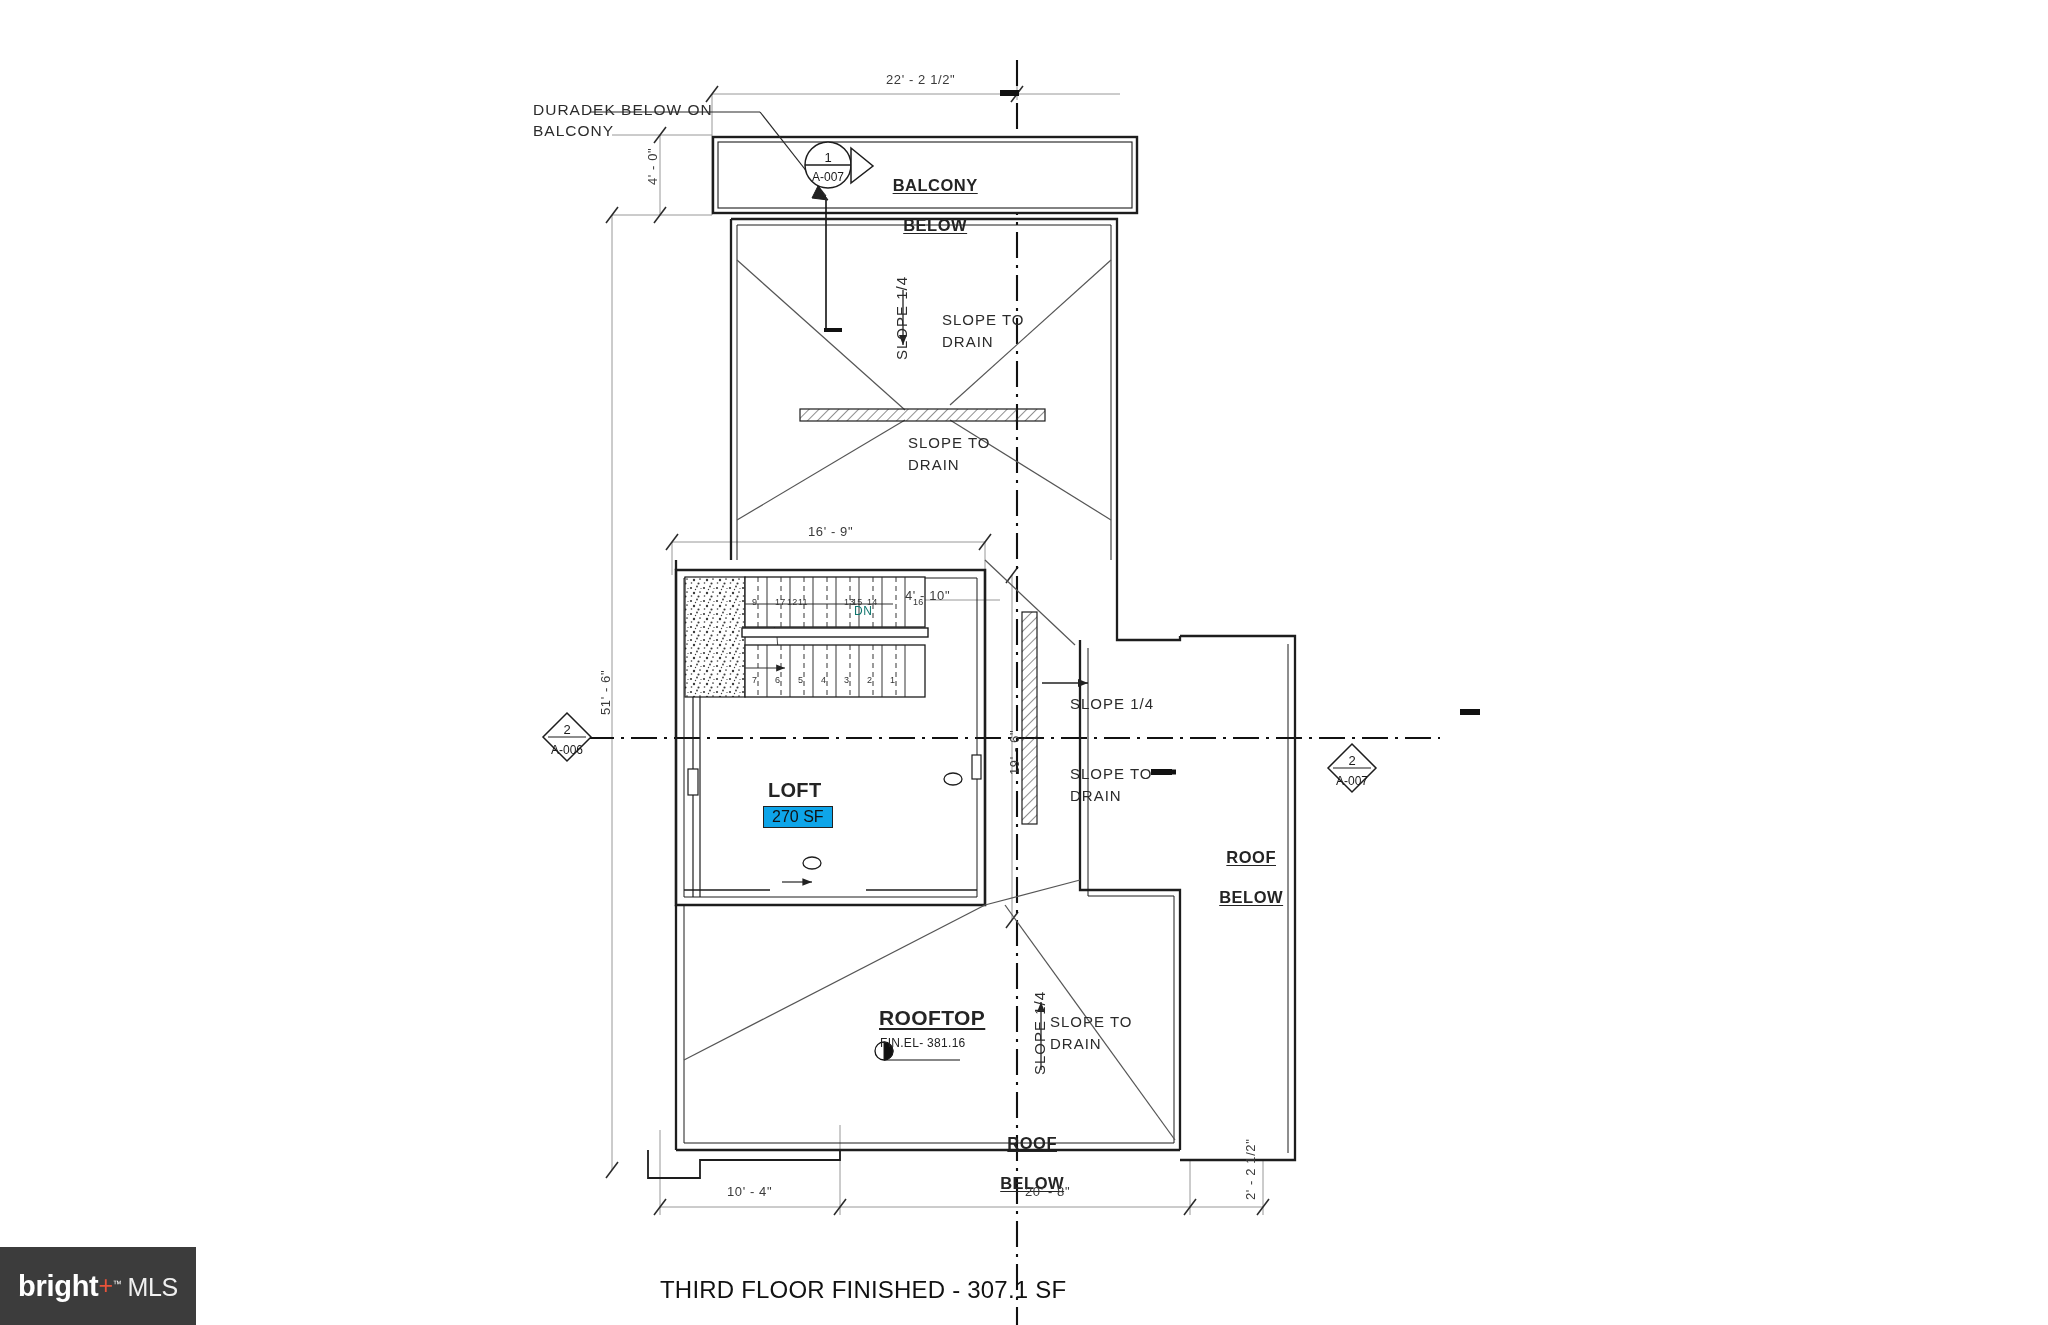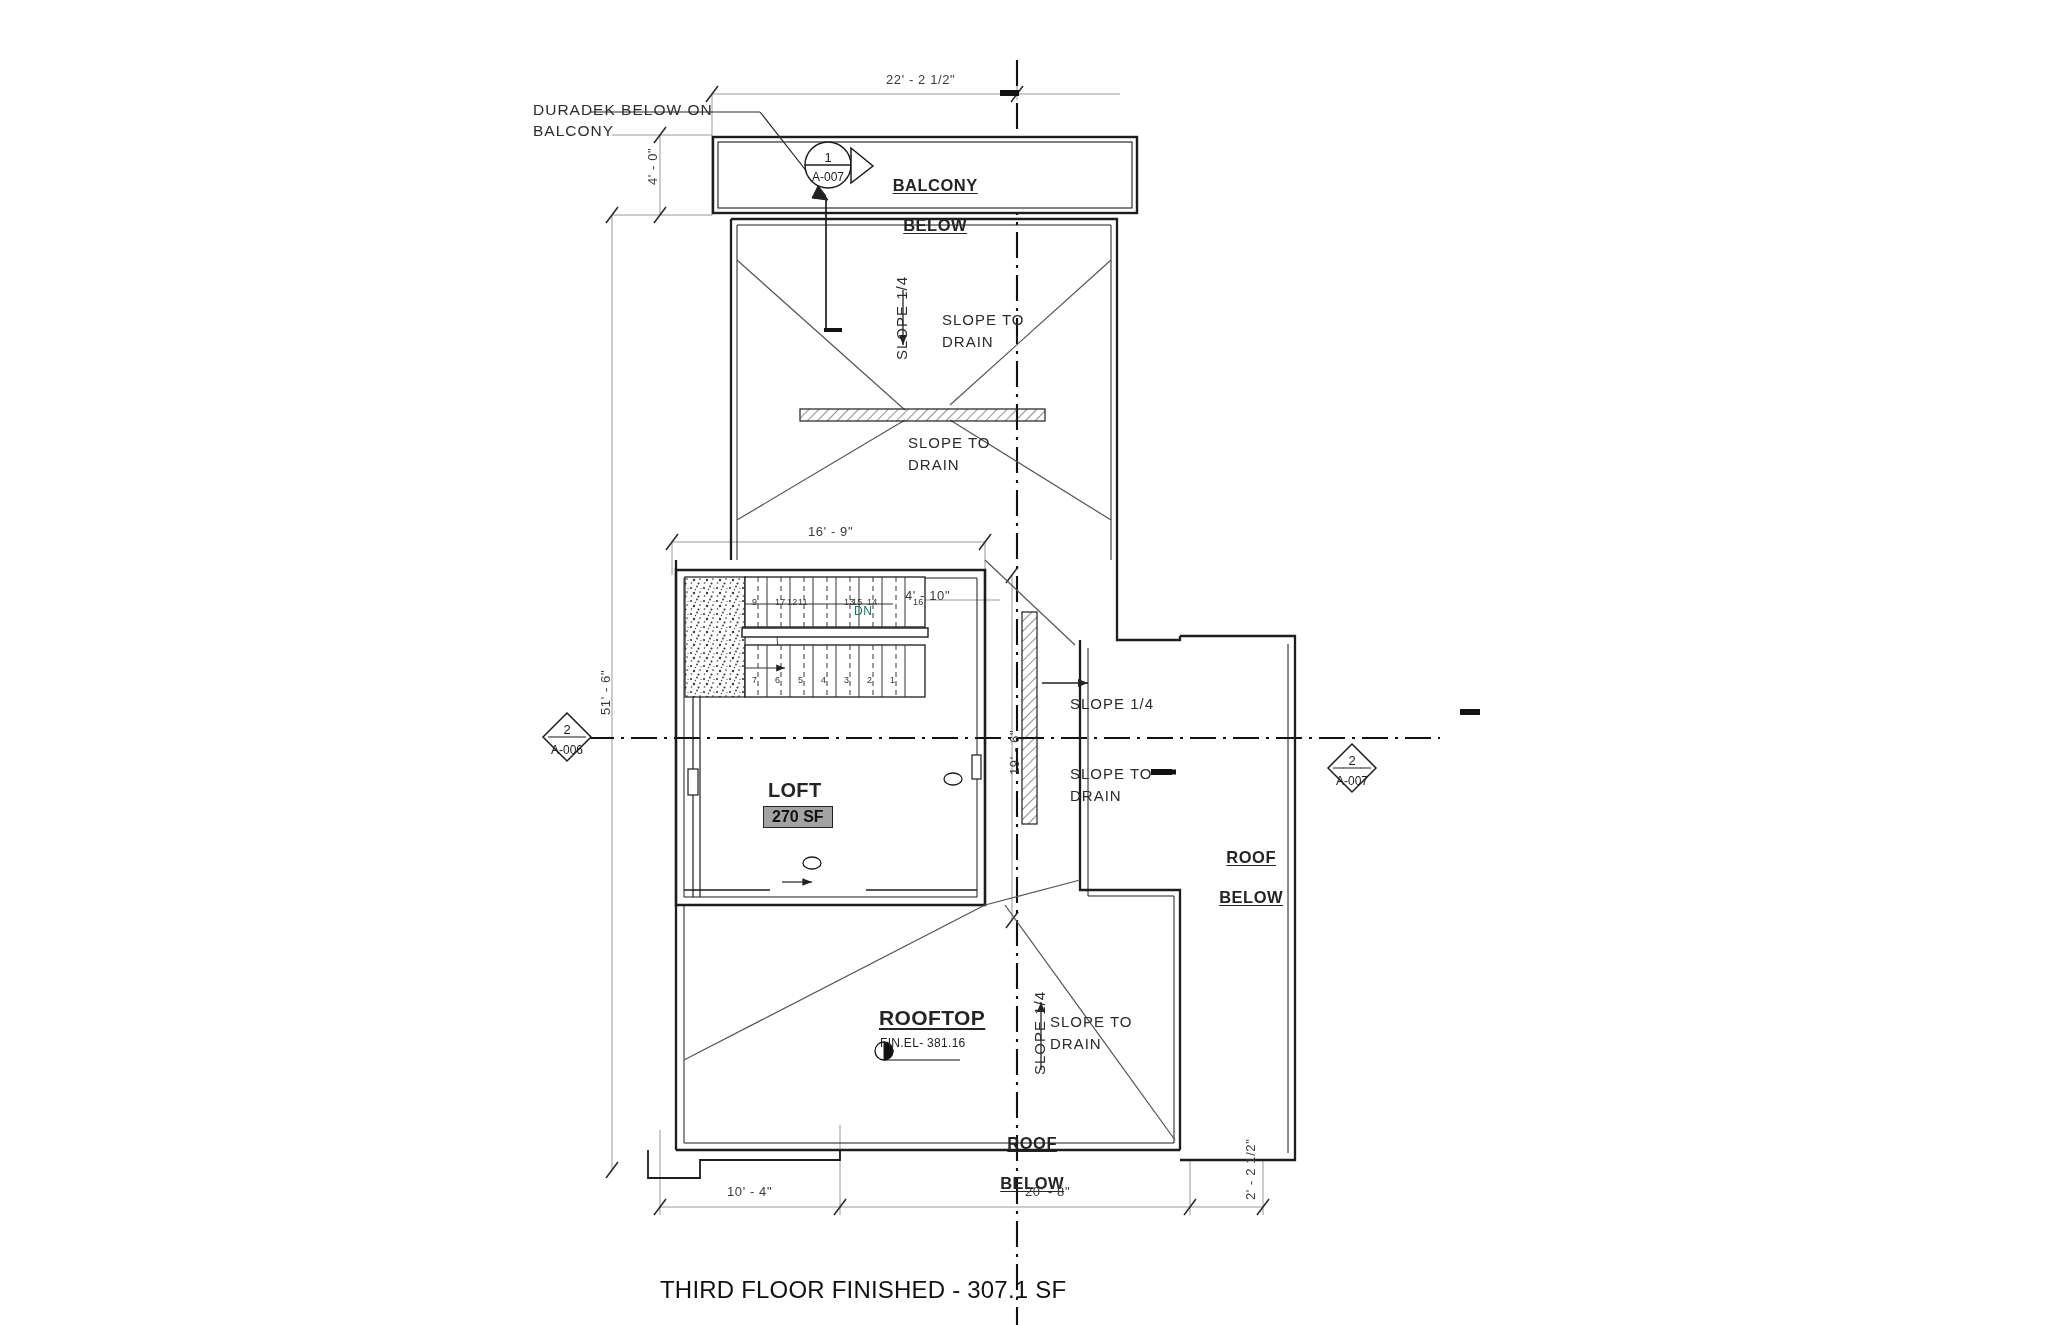--- a/index.html
+++ b/index.html
@@ -11,21 +11,21 @@
   
   .t{position:absolute;white-space:pre;color:#242424;
      font-family:"Liberation Sans",sans-serif;}
   .dim{font-size:13px;letter-spacing:.6px;color:#3a3a3a;}
   .note{font-size:15.5px;letter-spacing:1.0px;color:#2b2b2b;}
   .slope{font-size:15px;letter-spacing:1.0px;color:#2b2b2b;}
   .roomname{font-size:21px;font-weight:bold;letter-spacing:.4px;
             text-decoration:underline;text-underline-offset:3px;}
   .roomname2{font-size:20px;font-weight:bold;letter-spacing:.3px;text-align:right;}
   .areabox{position:absolute;border:1.4px solid #222;padding:1px 8px;
-           font-size:16px;font-weight:bold;color:#111;background:#a3a3a3;}
+           font-size:16px;font-weight:normal;color:#111;background:#0ea5e9;}
   .below{font-size:16.5px;font-weight:bold;letter-spacing:.5px;
          text-align:center;line-height:20px;}
   .below span{text-decoration:underline;text-underline-offset:2px;}
   .title{font-size:24px;letter-spacing:.2px;color:#111;margin-top:48px;}
   .elev{font-size:12px;letter-spacing:.3px;color:#222;}
   .tread{font-size:9px;color:#333;letter-spacing:.2px;}
   .dn{font-size:12px;color:#0f766e;letter-spacing:.5px;}
   .marknum{font-size:13px;color:#1a1a1a;text-anchor:middle;}
   .marksheet{font-size:12px;color:#1a1a1a;text-anchor:middle;}
 
@@ -394,14 +394,17 @@
     <span>ROOF</span><br>
     <span>BELOW</span>
   </div>
 
   <div class="t dim" style="left:727px;top:1184px;">10' - 4"</div>
   <div class="t dim" style="left:1025px;top:1184px;">20' - 8"</div>
   <div class="t dim vert" style="left:1243px;top:1200px;transform:rotate(-90deg);">2' - 2 1/2"</div>
 
   <div class="t title" style="left:660px;top:1228px;">THIRD FLOOR FINISHED - 307.1 SF</div>
 
+  <div class="wm">
+    <div class="wm-txt"><b>bright</b><span class="wm-plus">+</span><span class="wm-tm">™</span><span class="wm-mls">MLS</span></div>
+  </div>
 
 </div>
 
 </body></html>

